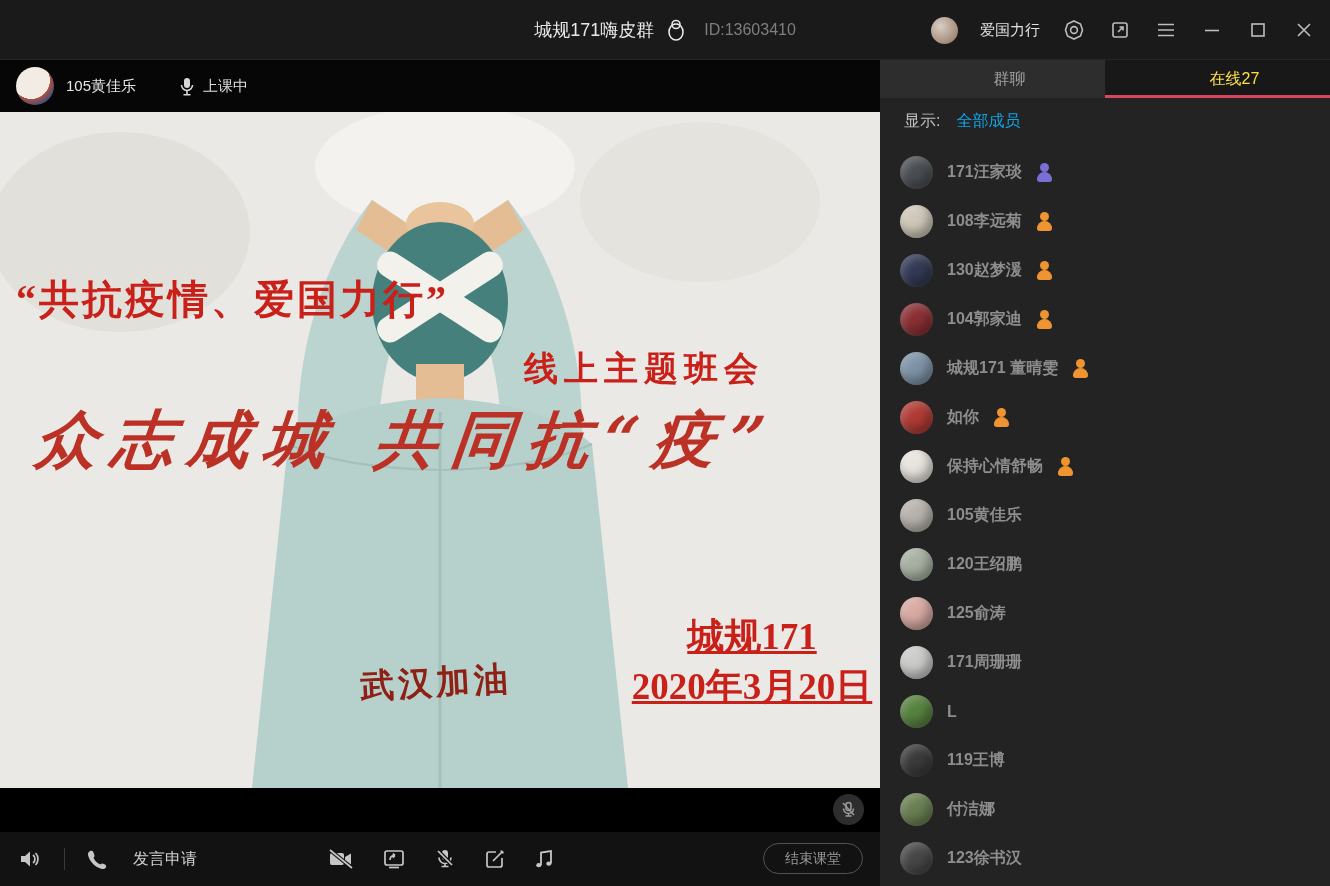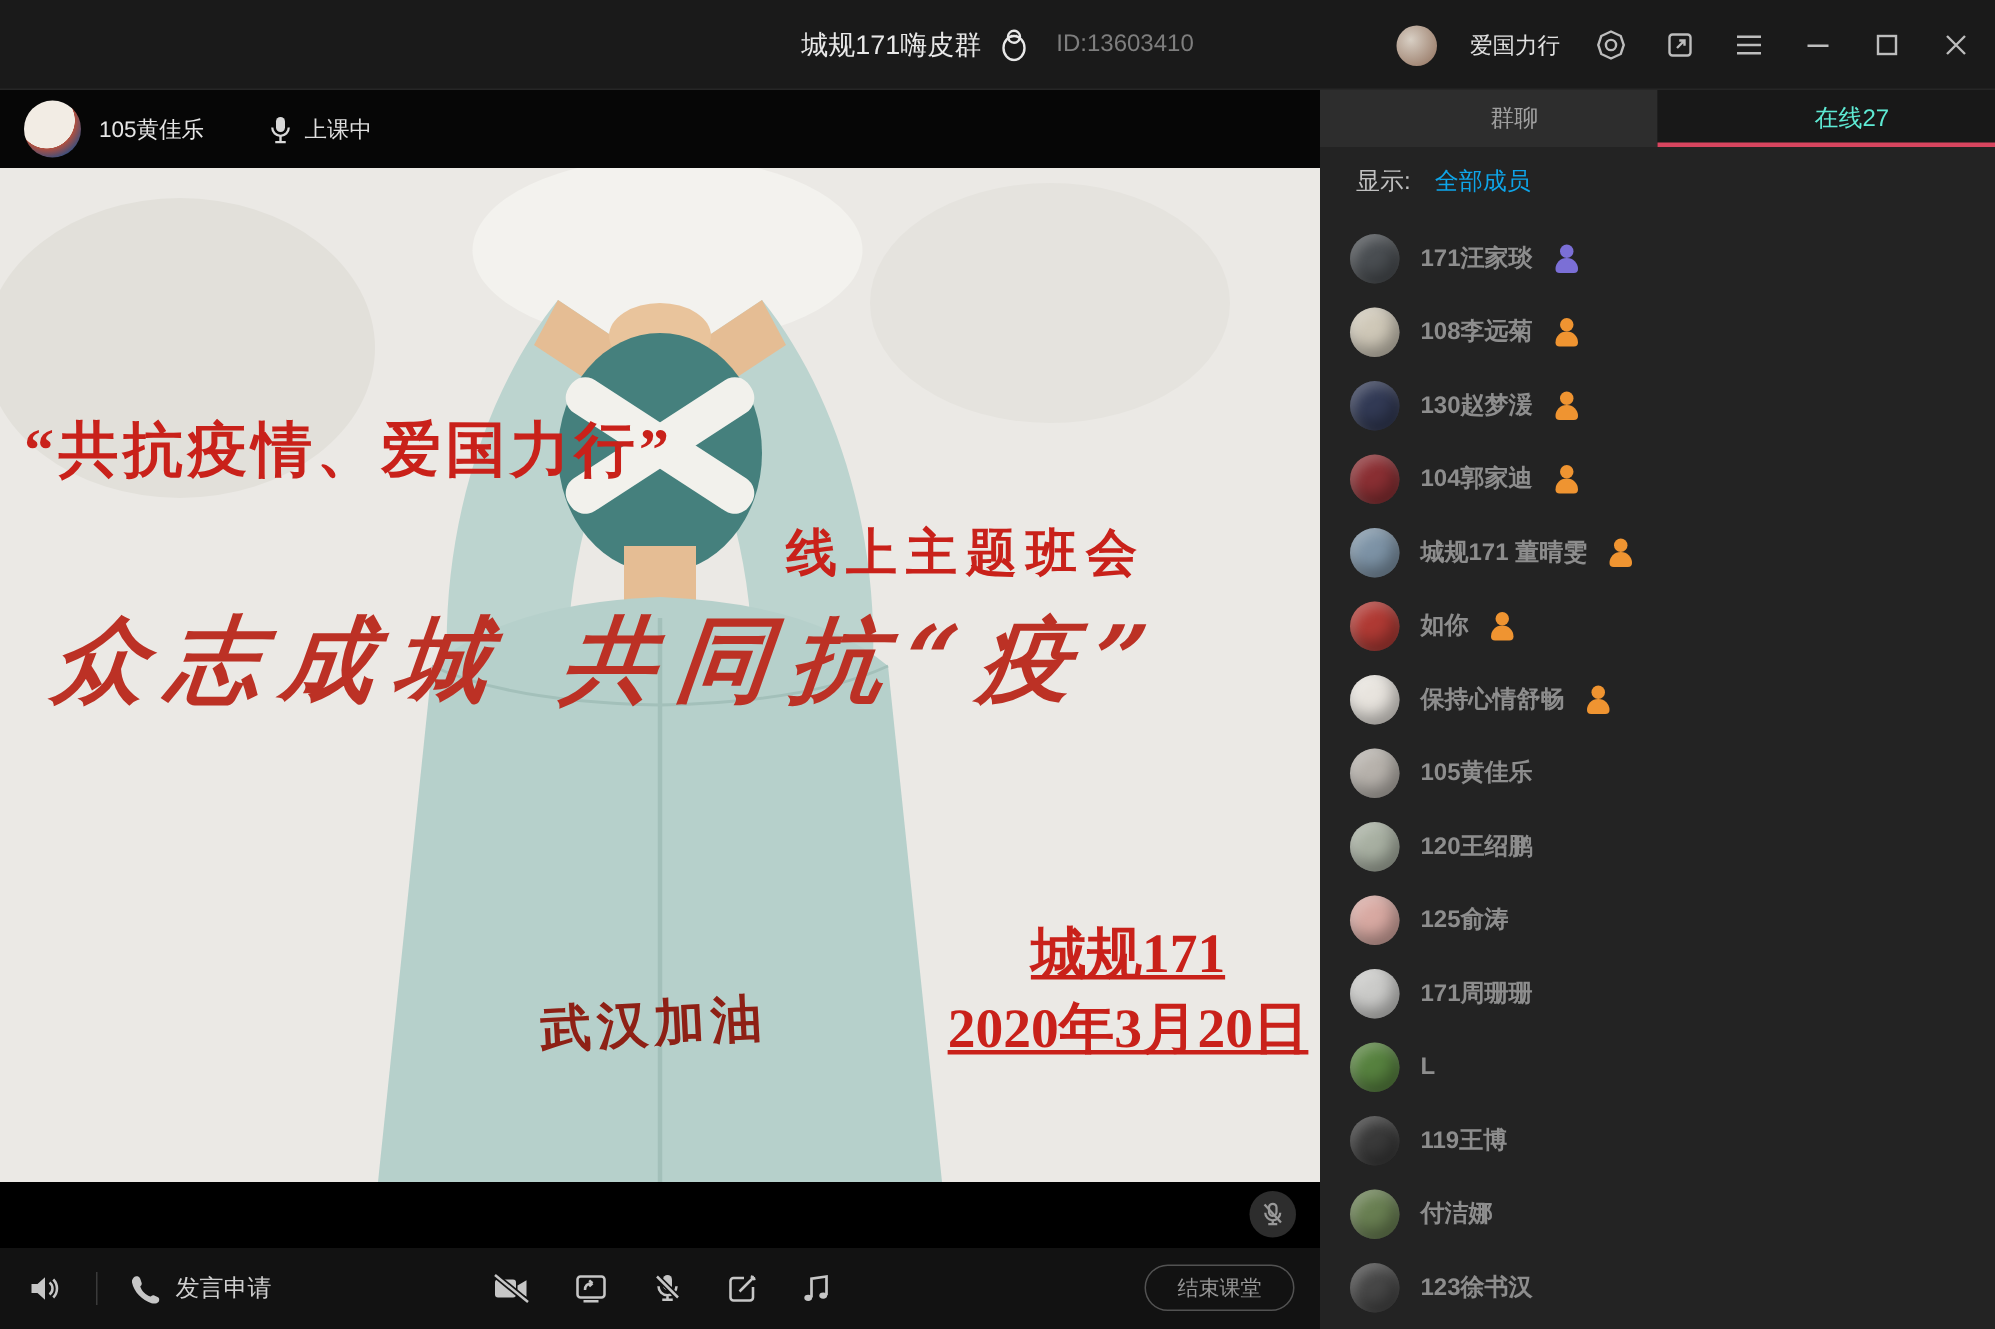--- a/index.html
+++ b/index.html
@@ -56,35 +56,35 @@
   .muted-badge { position:absolute; right:16px; top:6px; width:31px; height:31px; border-radius:50%;
                  background:#2d2d2d; display:flex; align-items:center; justify-content:center; }
   .muted-badge svg { stroke:#9a9a9a; fill:none; stroke-width:1.5; }
 
   
   .toolbar { position:relative; width:880px; height:54px; background:#121212;
              display:flex; align-items:center; }
   .toolbar svg { stroke:#c6c6c6; fill:none; stroke-width:1.7; }
   .tool-btn { display:flex; align-items:center; justify-content:center; cursor:pointer; }
   .tb-sep { width:1px; height:22px; background:#3a3a3a; margin:0 20px 0 22px; }
-  .speech { display:flex; align-items:center; gap:10px; }
+  .speech { display:flex; align-items:center; gap:26px; }
   .speech-label { color:#cfcfcf; font-size:16px; }
   .center-icons { position:absolute; left:328px; display:flex; gap:28px; align-items:center; }
   .end-btn { position:absolute; right:17px; top:11px; width:100px; height:31px; border:1px solid #525252;
              border-radius:16px; background:transparent; color:#979797; font-size:14px;
              display:flex; align-items:center; justify-content:center; cursor:pointer;
              font-family:"Liberation Sans",sans-serif; }
   .vol { margin-left:18px; }
 
   
   .tabs { display:flex; height:38px; }
   .tab { flex:1; display:flex; align-items:center; justify-content:center;
          font-size:16px; cursor:pointer; position:relative;padding-left:34px; }
   .tab-inactive { background:#2d2d2d; color:#9f9f9f; }
-  .tab-active { background:#181818; color:#5eead4; }
+  .tab-active { background:#181818; color:#fde047; }
   .tab-active::after { content:''; position:absolute; left:0; right:0; bottom:0; height:3px; background:#d8455f; }
   .filter-row { height:46px; display:flex; align-items:center; padding-left:24px; gap:16px; }
   .filter-label { color:#c0c0c0; font-size:16px; }
   .filter-value { color:#0ea5e9; font-size:16px; cursor:pointer; }
   .members { padding:4px 0 0 20px;font-weight:bold; }
   .member { height:49px; display:flex; align-items:center; gap:14px; }
   .m-avatar { width:33px; height:33px; border-radius:50%; flex:none;
               box-shadow:inset -4px -6px 10px rgba(0,0,0,.35), inset 3px 4px 8px rgba(255,255,255,.25); }
   .m-name { color:#8d8d8d; font-size:16px; }
   .status { position:relative; width:16px; height:19px; display:inline-block; flex:none; }

